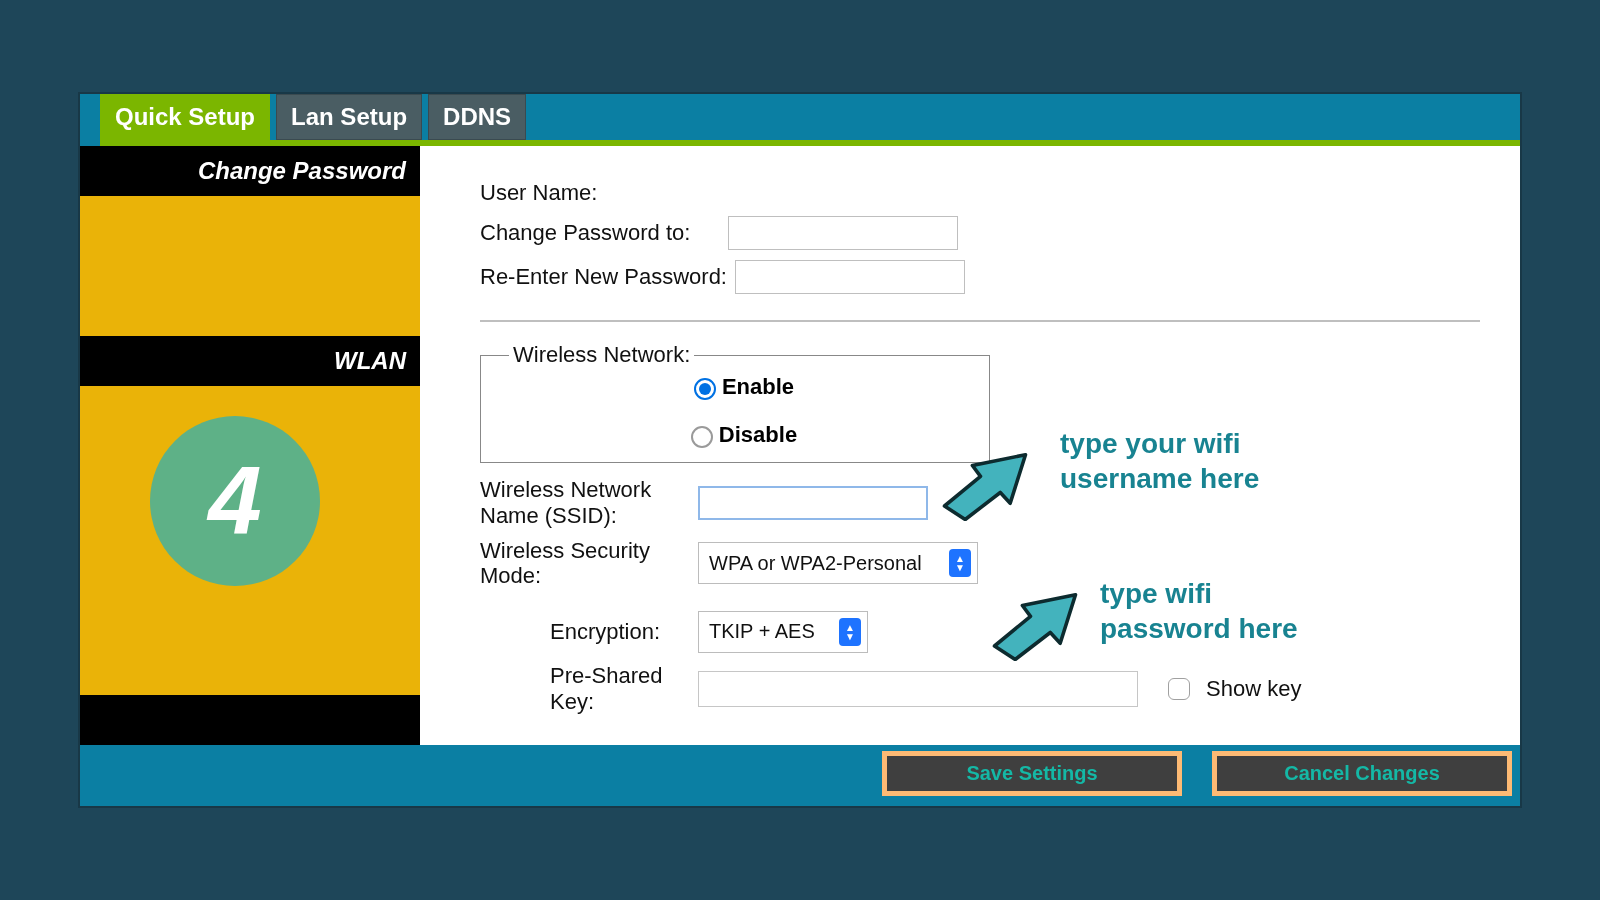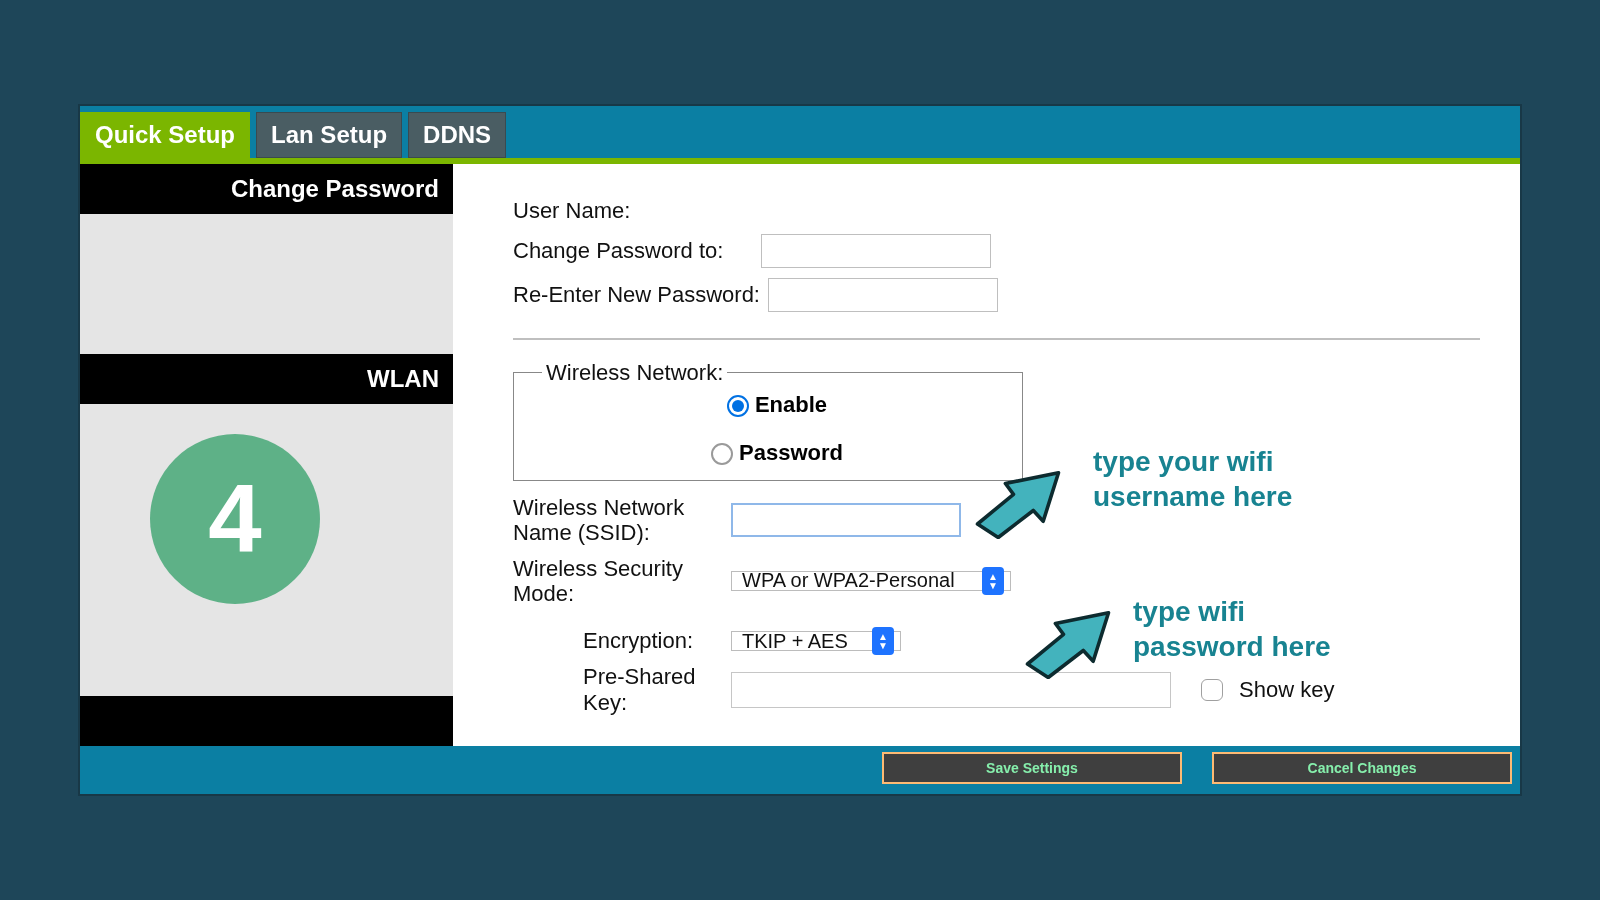--- a/index.html
+++ b/index.html
@@ -15,23 +15,23 @@
   }
   .frame {
     width: 1440px;
     background: #0b7fa3;
     box-shadow: 0 0 0 2px rgba(0,0,0,.2);
     position: relative;
   }
   .tabbar {
     display: flex;
     align-items: flex-end;
-    padding-top: 6px;
     background: #0b7fa3;
     border-bottom: 6px solid #7bb600;
+    margin-left: 20px;
   }
   .tab {
     padding: 8px 14px;
     font-size: 24px;
     font-weight: bold;
     color: #fff;
     margin-right: 6px;
     cursor: pointer;
     background: #4a5d63;
     border: 1px solid #3a4a50;
@@ -40,25 +40,26 @@
     background: #7bb600;
     border-color: #7bb600;
   }
   .work {
     display: flex;
     background: #fff;
     min-height: 560px;
     position: relative;
   }
   .sidebar {
-    width: 373px;
-    background: #e5e5e5;
+    width: 340px;
+    background: #eab308;
     display: flex;
     flex-direction: column;
     position: relative;
+    font-style: italic;
   }
   .side-black {
     background: #000;
     color: #fff;
     font-weight: bold;
     font-size: 24px;
     text-align: right;
     padding: 12px 14px;
     height: 50px;
     display:flex;
@@ -120,21 +121,21 @@
     margin-right:6px;
     vertical-align: middle;
   }
   .radio.checked { border-color:#0071e3; }
   .radio.checked::after{
     content:""; width:12px; height:12px; border-radius:50%; background:#0071e3;
   }
   .two-line-label { display:inline-block; width:210px; font-size:22px; line-height:1.15; }
   .select {
     display:inline-flex; align-items:center; justify-content:space-between;
-    border:1px solid #bcbcbc; background:#fff; height:20px; padding:0 6px 0 10px;
+    border:1px solid #bcbcbc; background:#fff; height:42px; padding:0 6px 0 10px;
     font-size:20px; color:#111;
   }
   .select.big { width:280px; }
   .select.small { width:170px; }
   .select .stepper {
     background:#1e73ff; color:#fff; width:22px; height:28px; border-radius:4px;
     display:flex; flex-direction:column; align-items:center; justify-content:center;
     font-size:10px; line-height:9px;
   }
   .indent { margin-left: 70px; }
@@ -142,23 +143,23 @@
   .chk { width:22px; height:22px; border:1px solid #a0a0a0; border-radius:6px; display:inline-block; vertical-align:middle; margin-right:8px; }
   .footer {
     background: #0b7fa3;
     display:flex;
     gap: 30px;
     padding: 6px 8px 10px 8px;
     justify-content: flex-end;
   }
   .btn {
     background:#3f3f3f;
-    color:#86efac;
-    border:2px solid #fdba74;
-    font-size:14px;
+    color:#14b8a6;
+    border:5px solid #fdba74;
+    font-size:20px;
     font-weight:bold;
     padding:6px 0;
     width: 300px;
     text-align:center;
     cursor:pointer;
   }
   .sidebar-bottom-black {
     background:#000;
     height: 50px;
   }
@@ -226,21 +227,21 @@
         <label>Re-Enter New Password:</label>
         <input class="txt" type="password" style="">
       </div>
 
       <hr class="sep">
 
       <fieldset class="wireless">
         <legend>Wireless Network:</legend>
         <div class="radio-row">
           <span><span class="radio checked"></span><span>Enable</span></span>
-          <span><span class="radio"></span><span>Password</span></span>
+          <span><span class="radio"></span><span>Disable</span></span>
         </div>
       </fieldset>
 
       <div class="formrow">
         <span class="two-line-label">Wireless Network Name (SSID):</span>
         <input class="txt highlight" type="text" style="">
       </div>
 
       <div class="formrow">
         <span class="two-line-label">Wireless Security Mode:</span>

